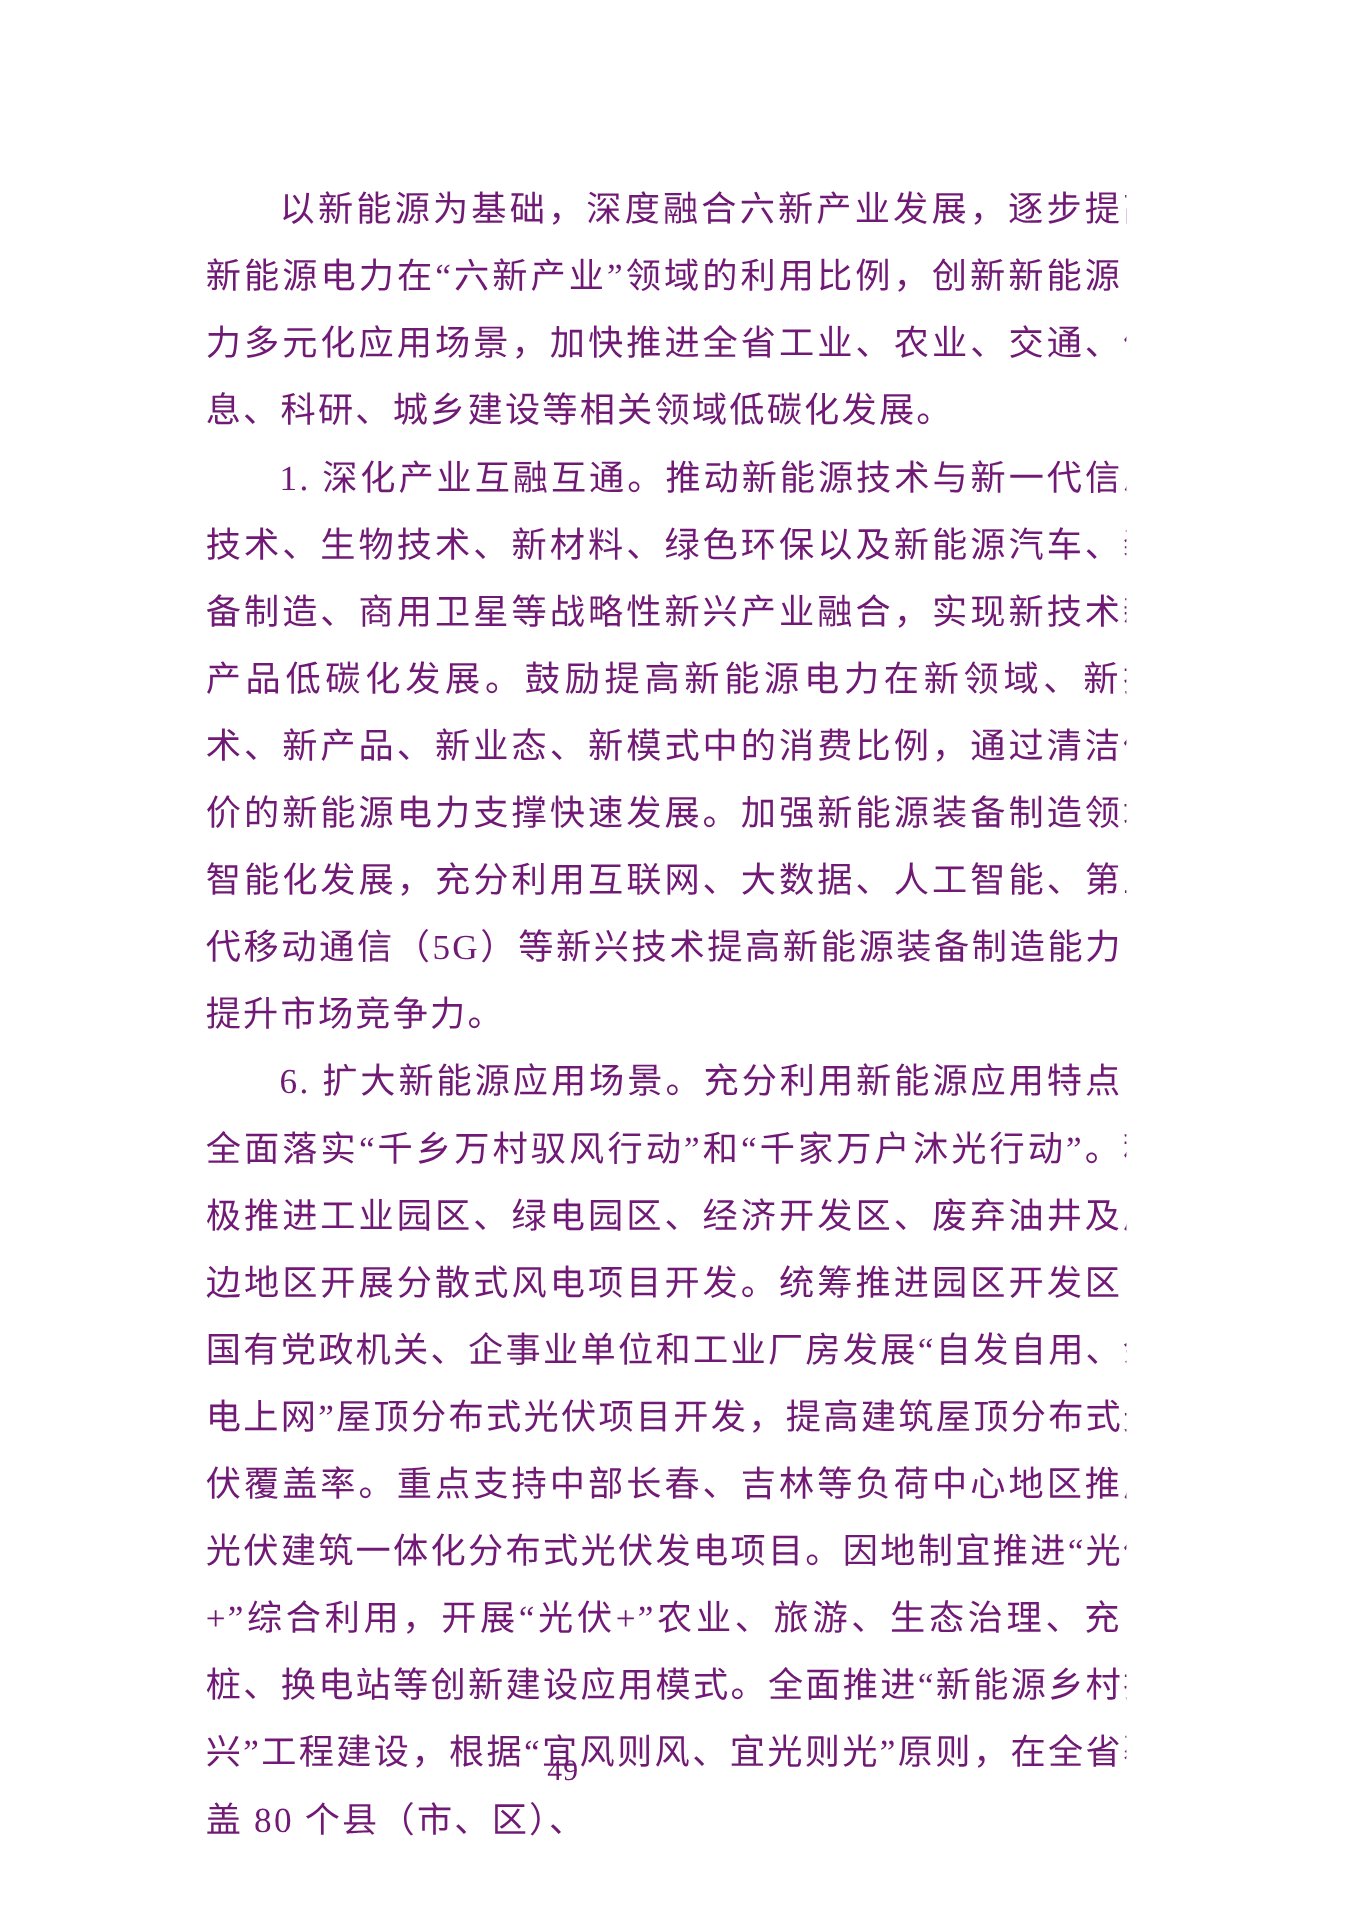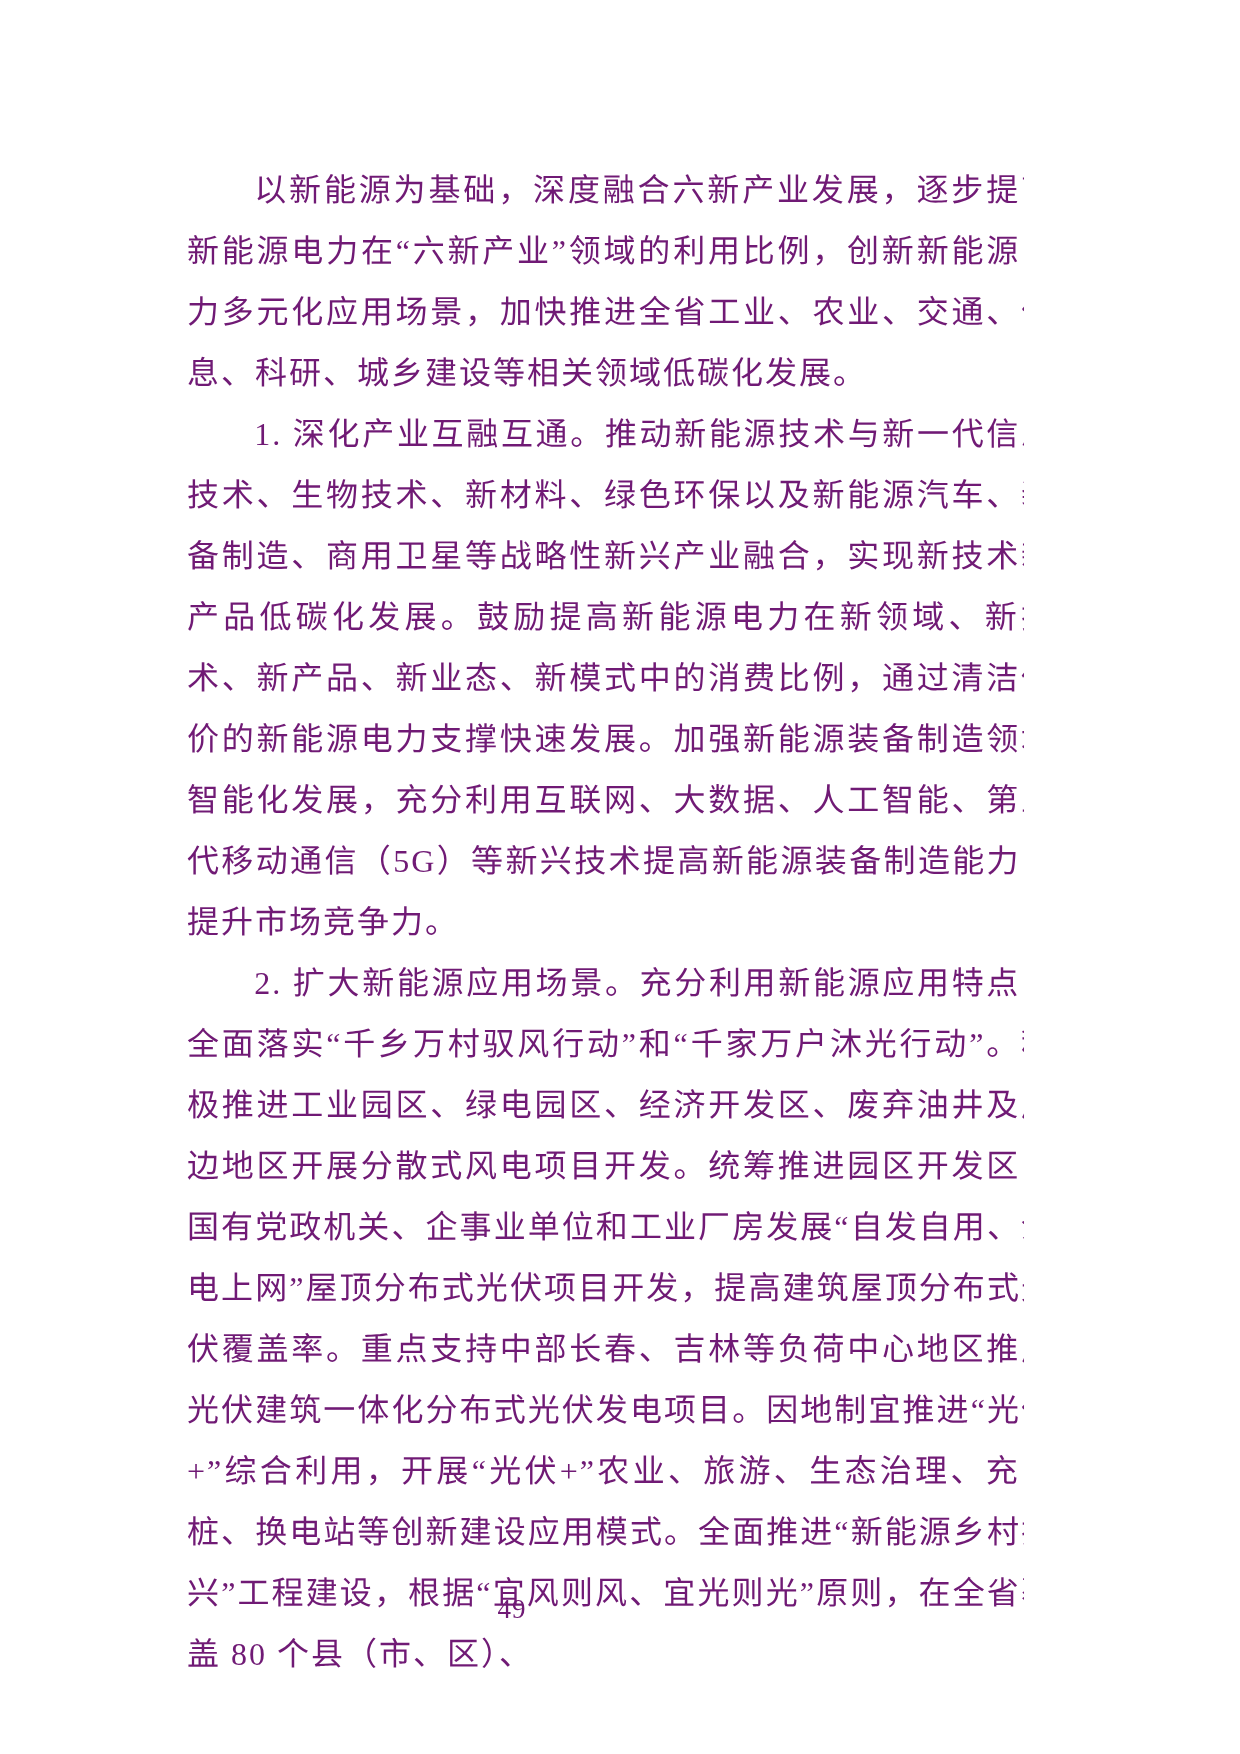--- a/index.html
+++ b/index.html
@@ -44,16 +44,16 @@
     letter-spacing: 1px;
   }
 </style>
 </head>
 <body>
 
 <div class="page">
   <div class="content">
     <p><span class="lead"></span><span>以新能源为基础，深度融合六新产业发展，逐步提高新能源电力在“六新产业”领域的利用比例，创新新能源电力多元化应用场景，加快推进全省工业、农业、交通、信息、科研、城乡建设等相关领域低碳化发展。</span></p>
     <p><span class="lead">1. 深化产业互融互通。</span><span>推动新能源技术与新一代信息技术、生物技术、新材料、绿色环保以及新能源汽车、装备制造、商用卫星等战略性新兴产业融合，实现新技术新产品低碳化发展。鼓励提高新能源电力在新领域、新技术、新产品、新业态、新模式中的消费比例，通过清洁低价的新能源电力支撑快速发展。加强新能源装备制造领域智能化发展，充分利用互联网、大数据、人工智能、第五代移动通信（5G）等新兴技术提高新能源装备制造能力，提升市场竞争力。</span></p>
-    <p><span class="lead">2. 扩大新能源应用场景。</span><span>充分利用新能源应用特点，全面落实“千乡万村驭风行动”和“千家万户沐光行动”。积极推进工业园区、绿电园区、经济开发区、废弃油井及周边地区开展分散式风电项目开发。统筹推进园区开发区，国有党政机关、企事业单位和工业厂房发展“自发自用、余电上网”屋顶分布式光伏项目开发，提高建筑屋顶分布式光伏覆盖率。重点支持中部长春、吉林等负荷中心地区推广光伏建筑一体化分布式光伏发电项目。因地制宜推进“光伏+”综合利用，开展“光伏+”农业、旅游、生态治理、充电桩、换电站等创新建设应用模式。全面推进“新能源乡村振兴”工程建设，根据“宜风则风、宜光则光”原则，在全省覆盖 80 个县（市、区）、</span></p>
+    <p><span class="lead">6. 扩大新能源应用场景。</span><span>充分利用新能源应用特点，全面落实“千乡万村驭风行动”和“千家万户沐光行动”。积极推进工业园区、绿电园区、经济开发区、废弃油井及周边地区开展分散式风电项目开发。统筹推进园区开发区，国有党政机关、企事业单位和工业厂房发展“自发自用、余电上网”屋顶分布式光伏项目开发，提高建筑屋顶分布式光伏覆盖率。重点支持中部长春、吉林等负荷中心地区推广光伏建筑一体化分布式光伏发电项目。因地制宜推进“光伏+”综合利用，开展“光伏+”农业、旅游、生态治理、充电桩、换电站等创新建设应用模式。全面推进“新能源乡村振兴”工程建设，根据“宜风则风、宜光则光”原则，在全省覆盖 80 个县（市、区）、</span></p>
   </div>
   <div class="page-number">49</div>
 </div>
 
 </body></html>

